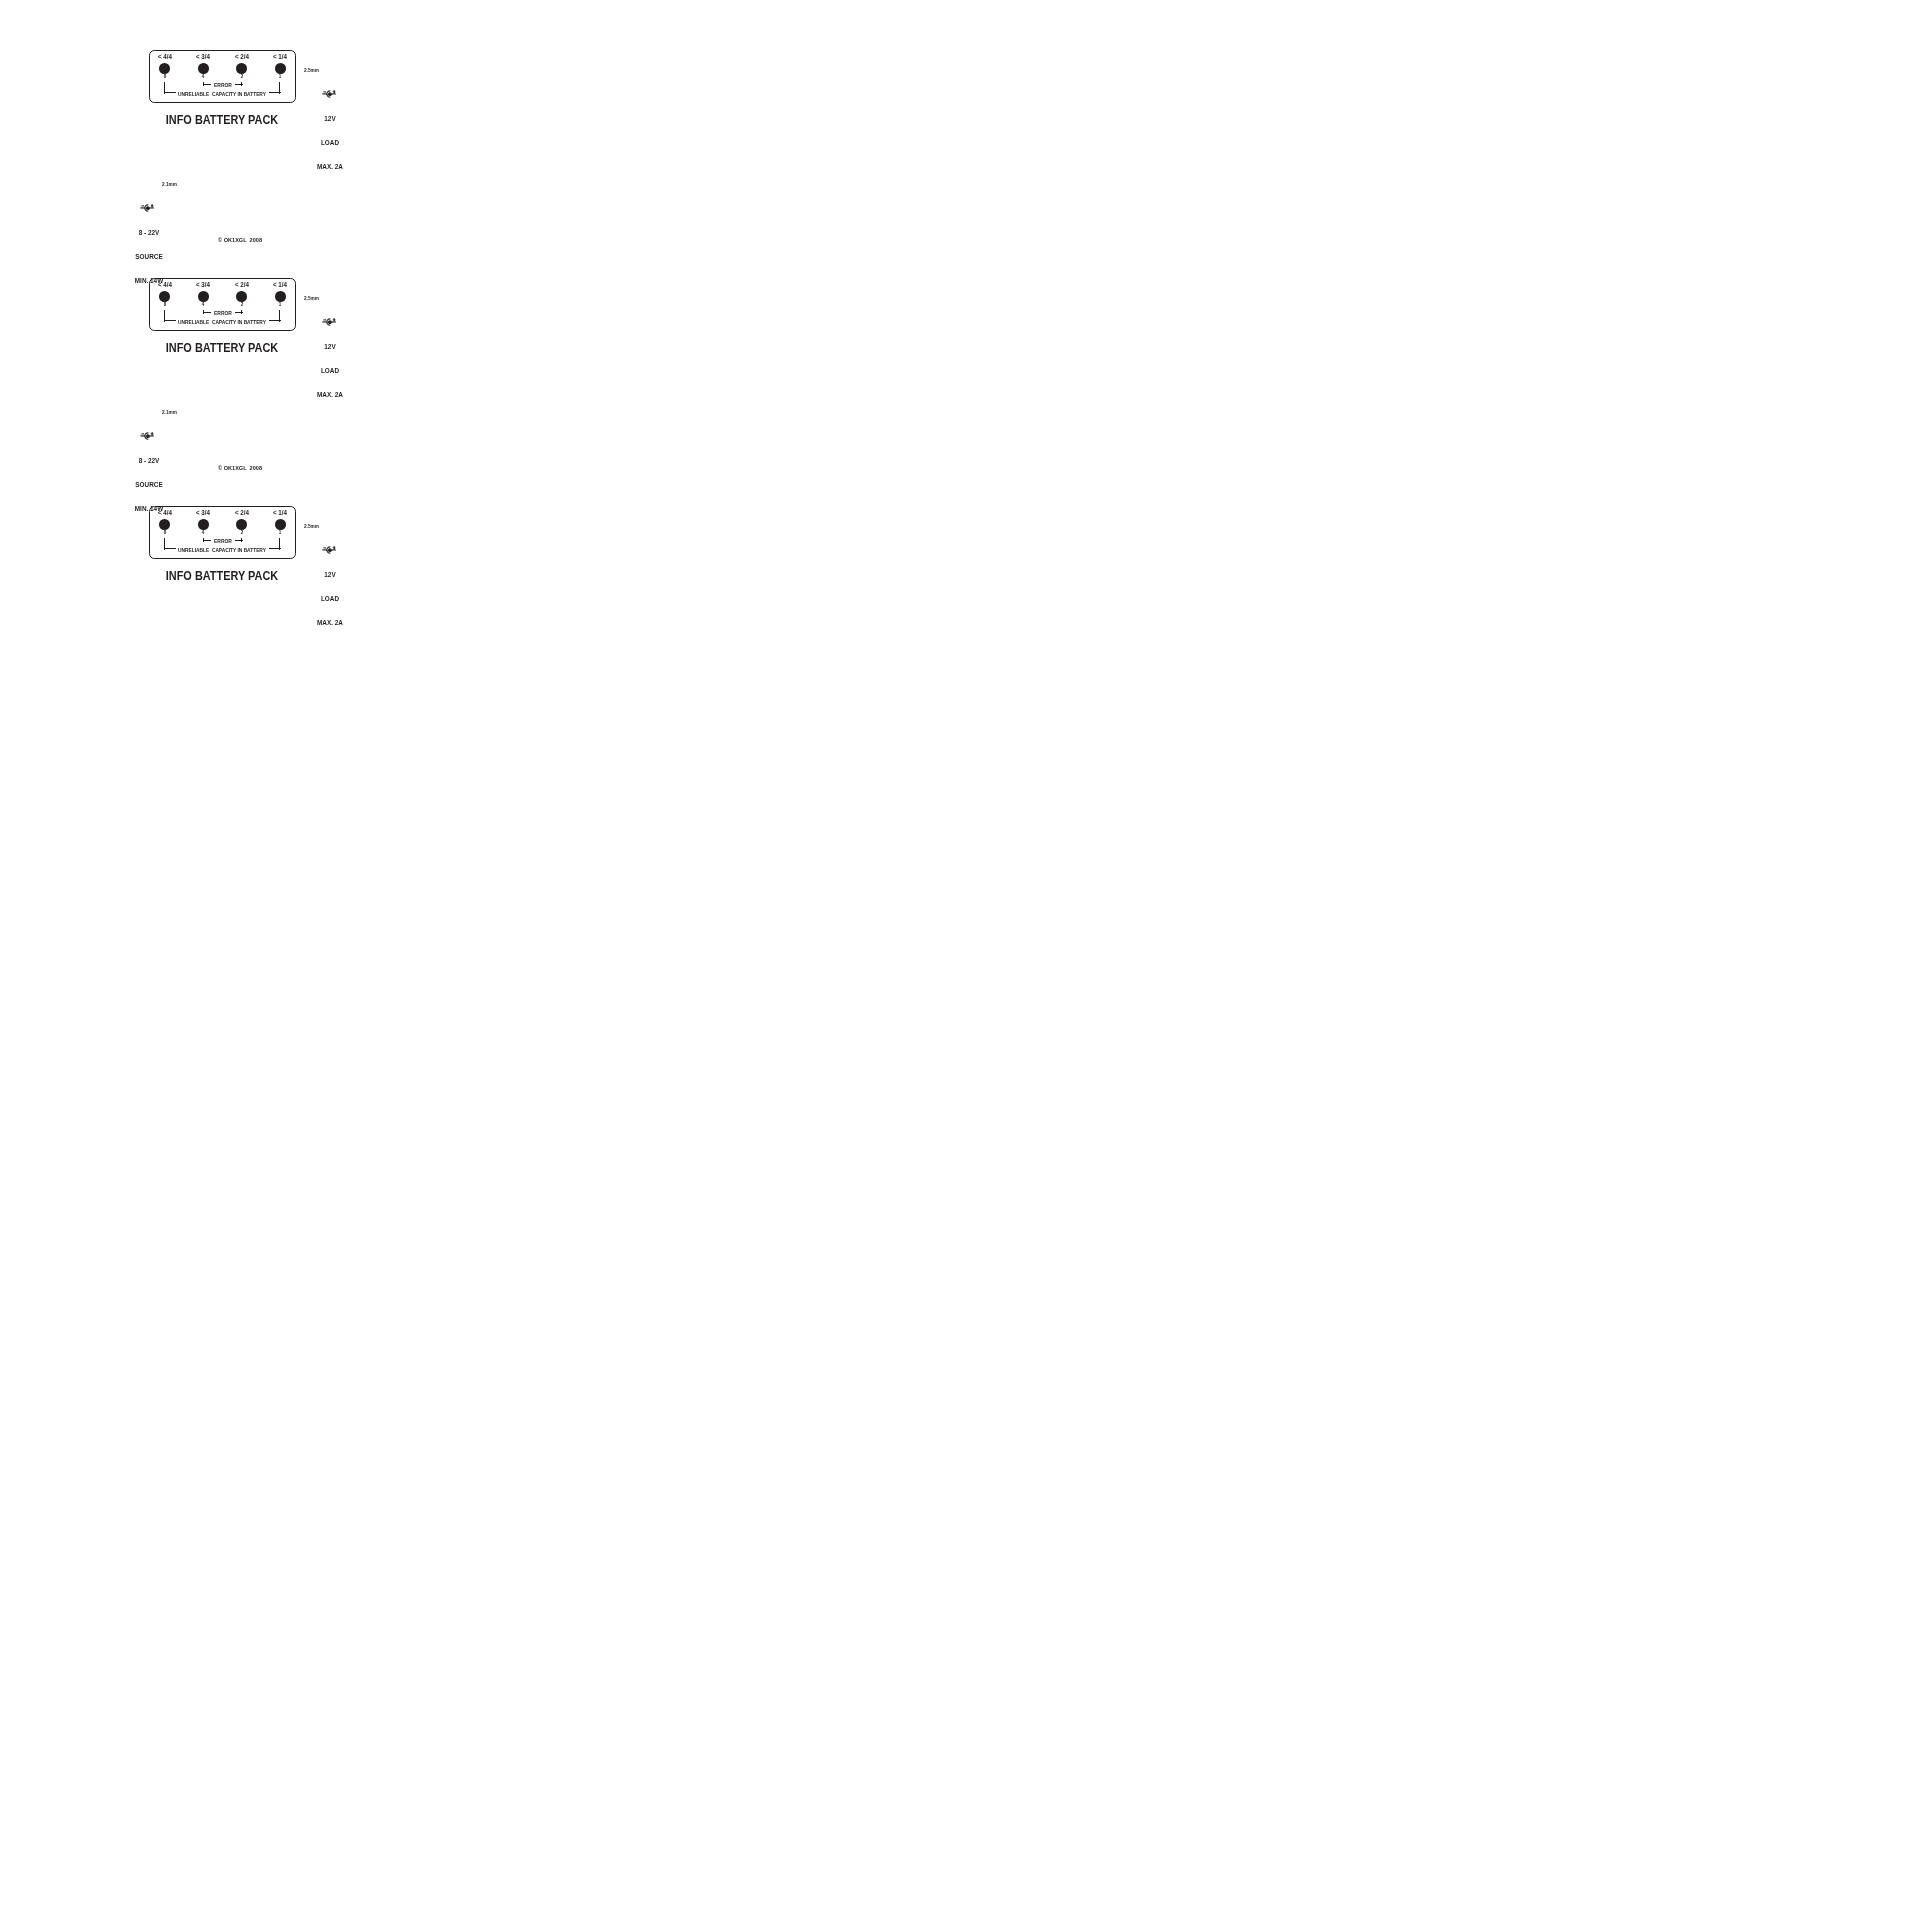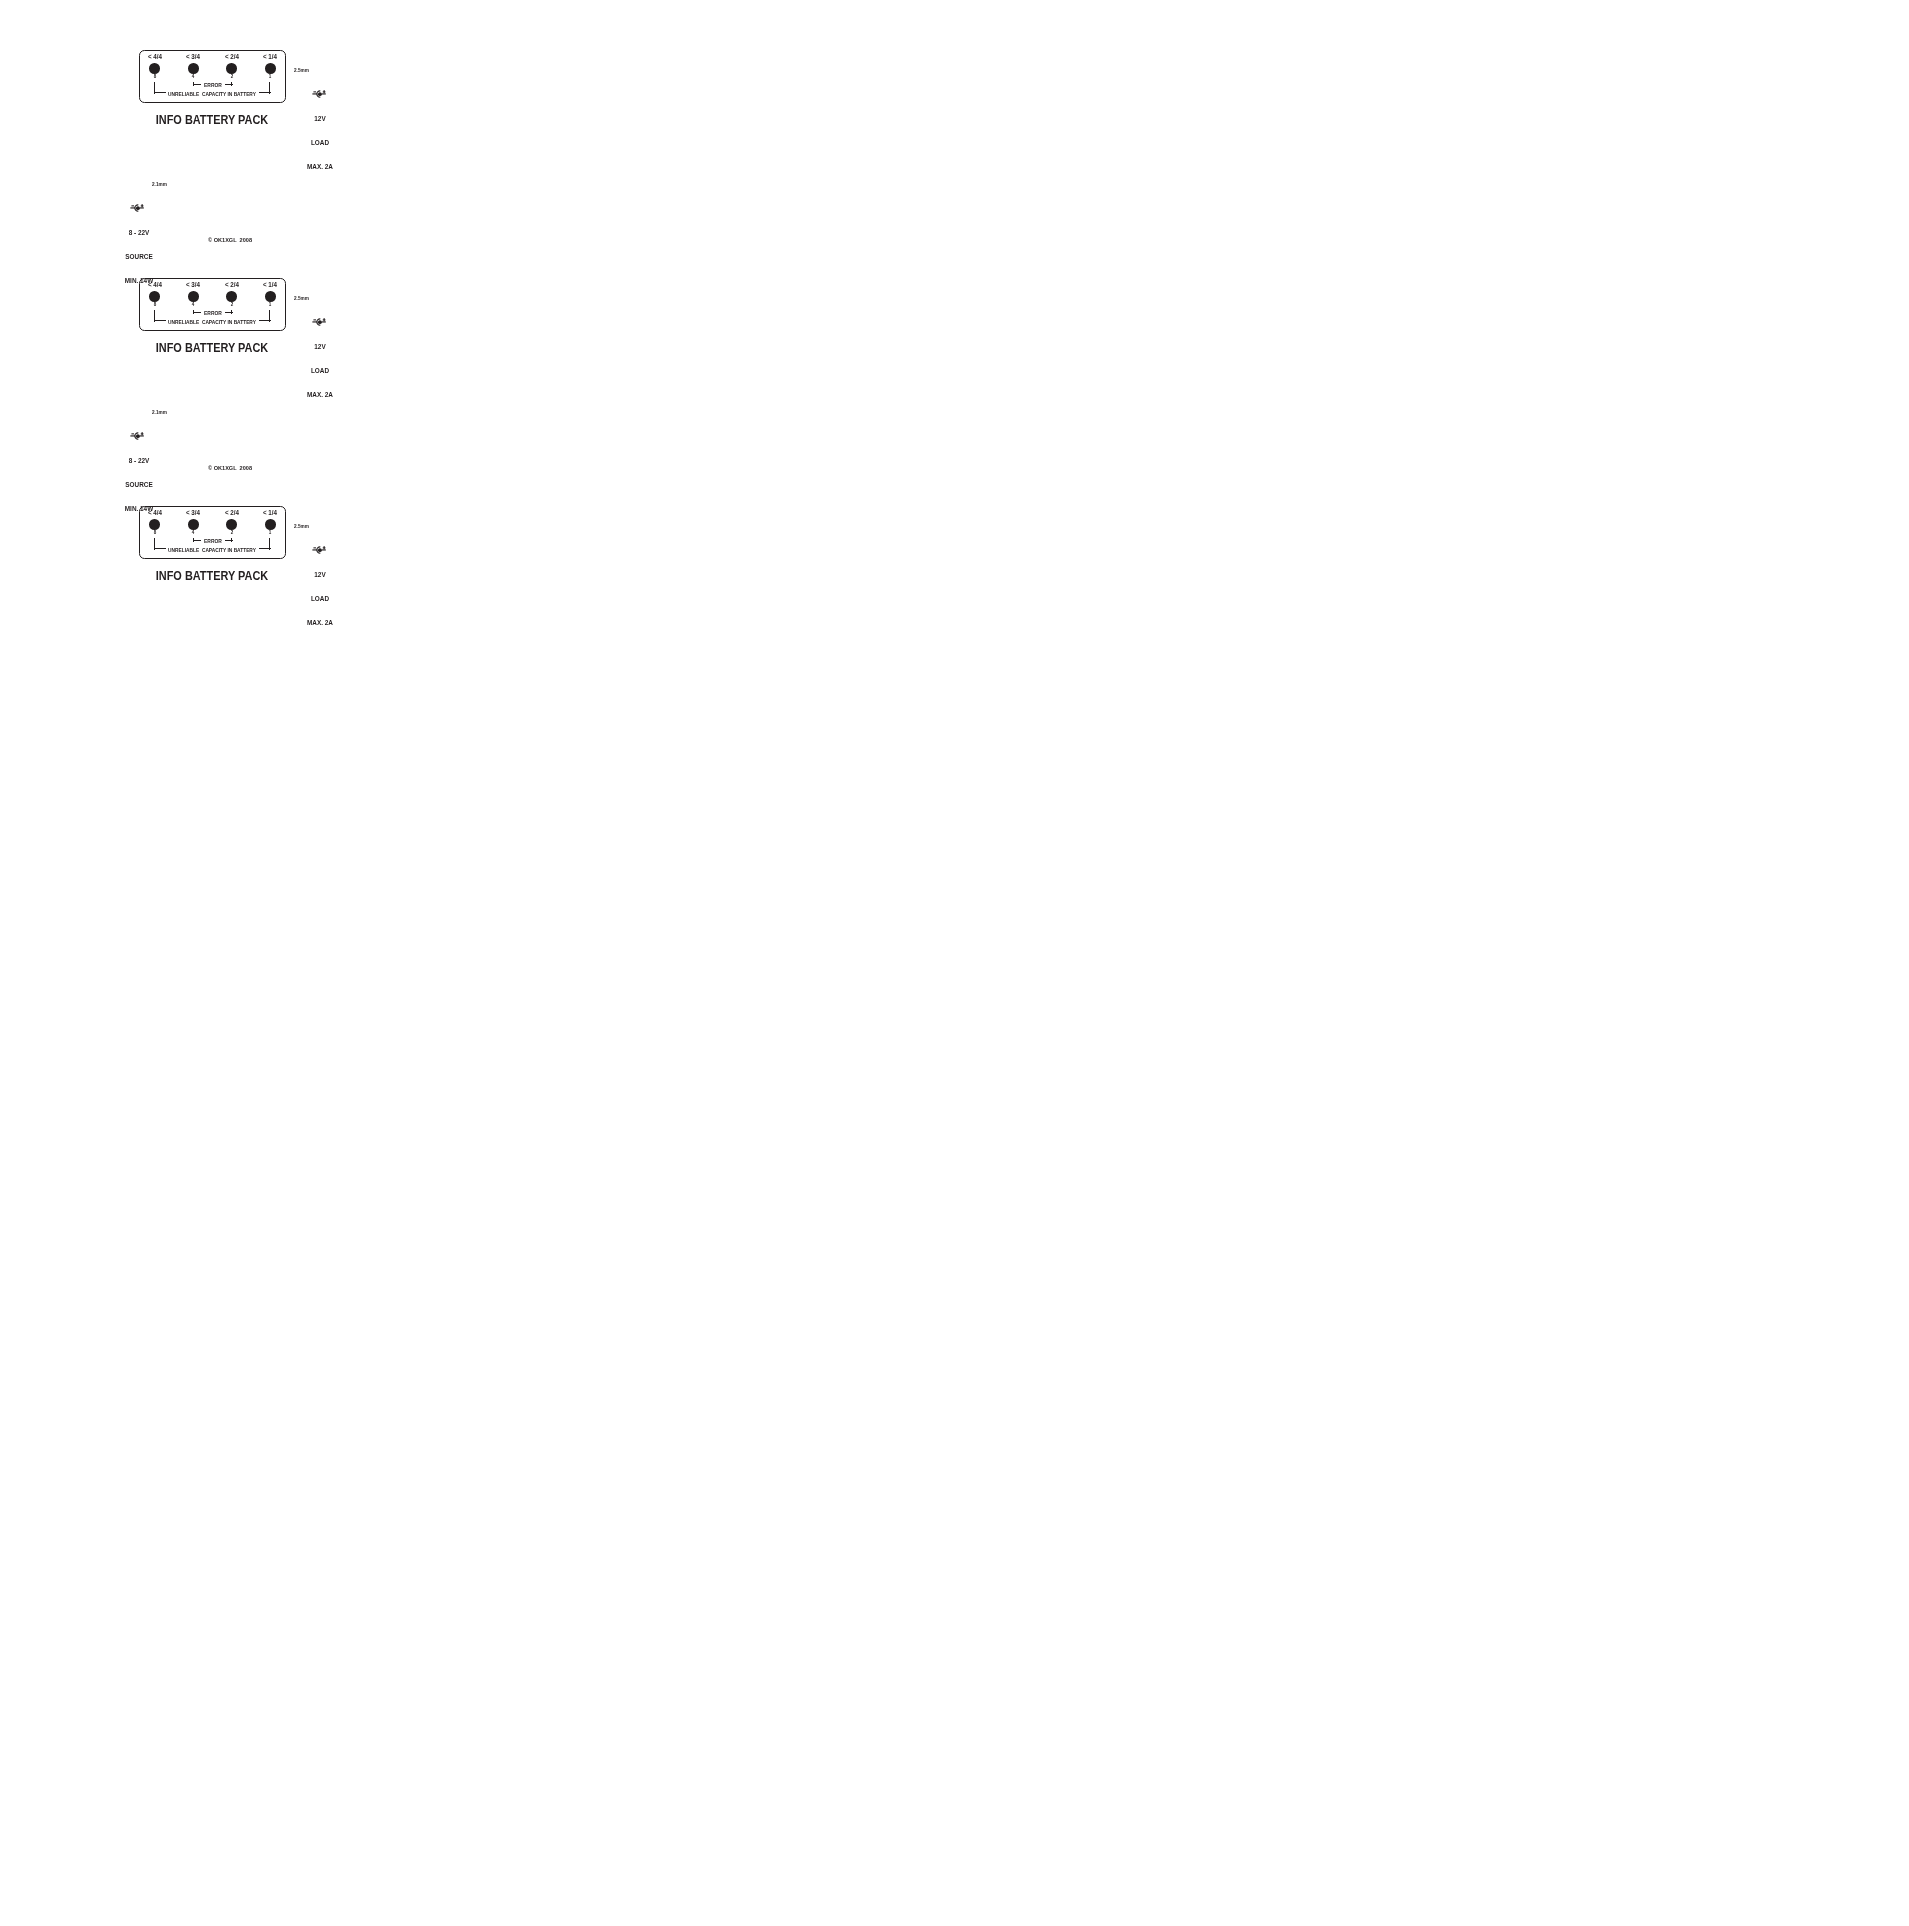--- a/index.html
+++ b/index.html
@@ -6,21 +6,21 @@
   * { box-sizing: border-box; }
   html, body { margin: 0; padding: 0; }
   body {
     width: 478px; height: 676px;
     background: var(--bg);
     font-family: "Liberation Sans", "DejaVu Sans", sans-serif;
     position: relative;
     overflow: hidden;
   }
   #page { position: absolute; left: 0; top: 0; width: 478px; height: 676px; }
-  .module { position: absolute; left: 0; width: 478px; height: 228px; }
+  .module { position: absolute; left: 10px; width: 478px; height: 228px; }
   .abs { position: absolute; }
   .txt {
     color: var(--ink);
     font-weight: 700;
     white-space: pre;
   }
   .panel {
     border: 1.4px solid var(--ink);
     border-radius: 5.4px;
     background: transparent;

